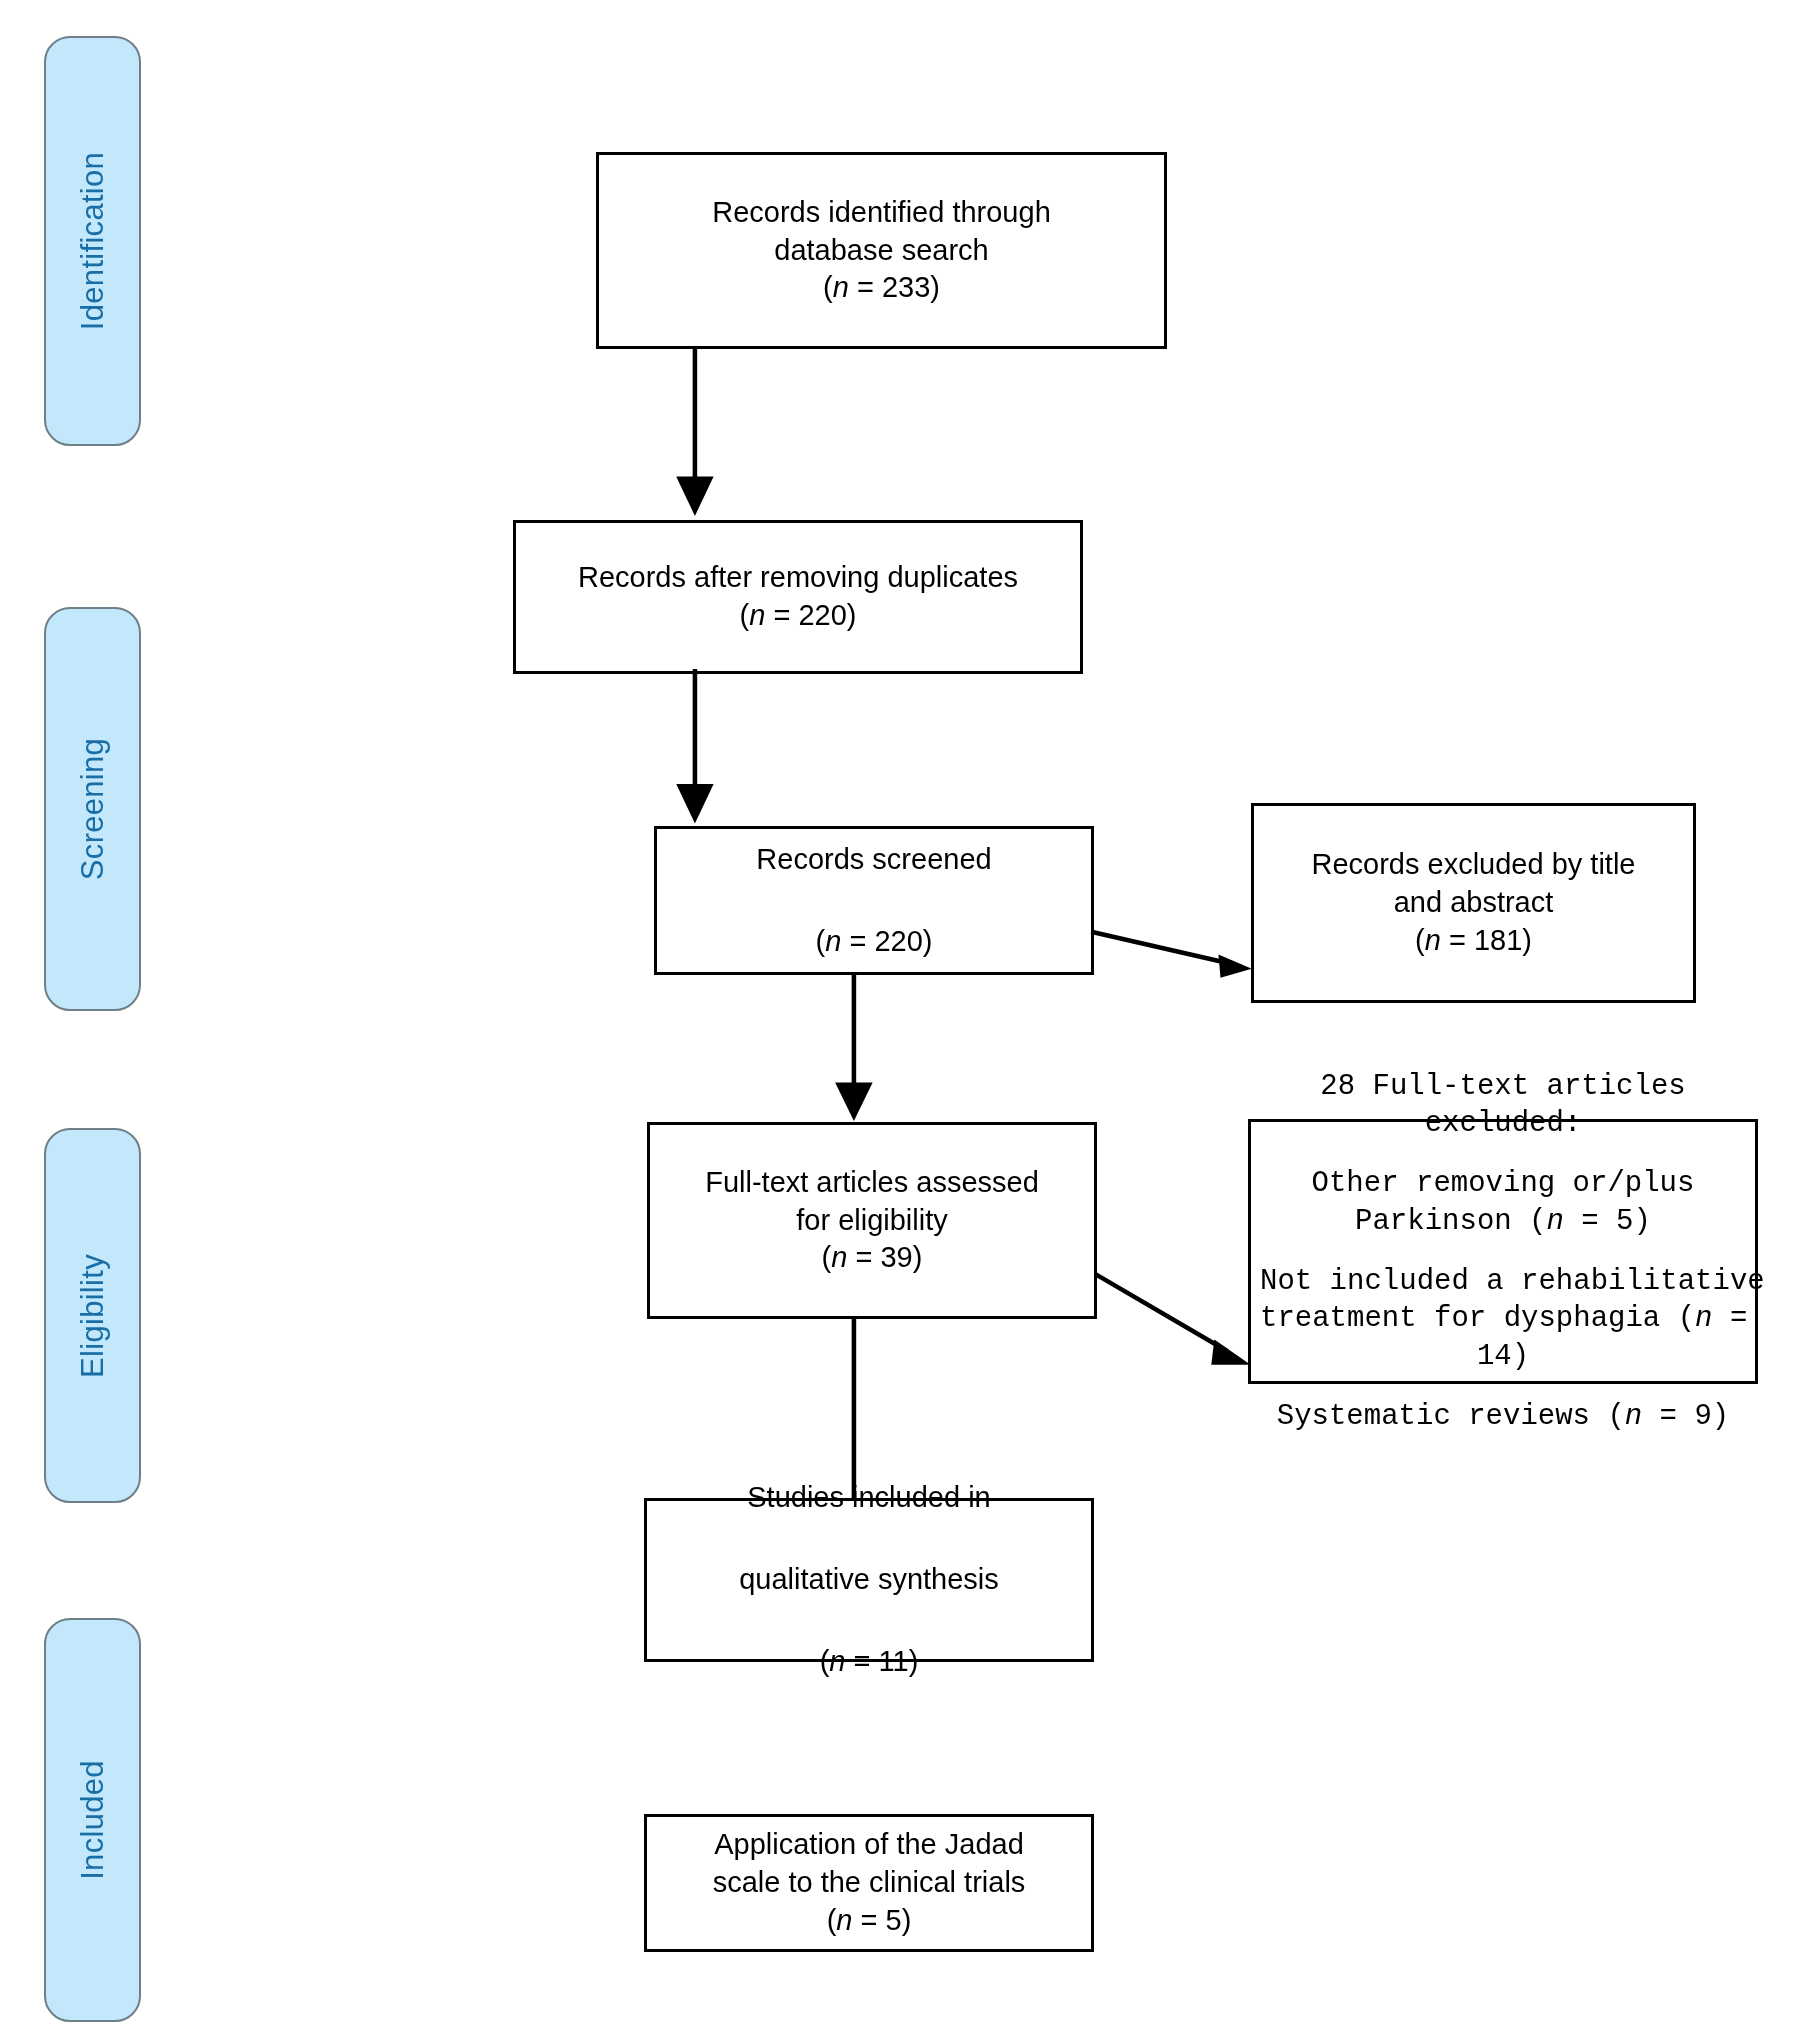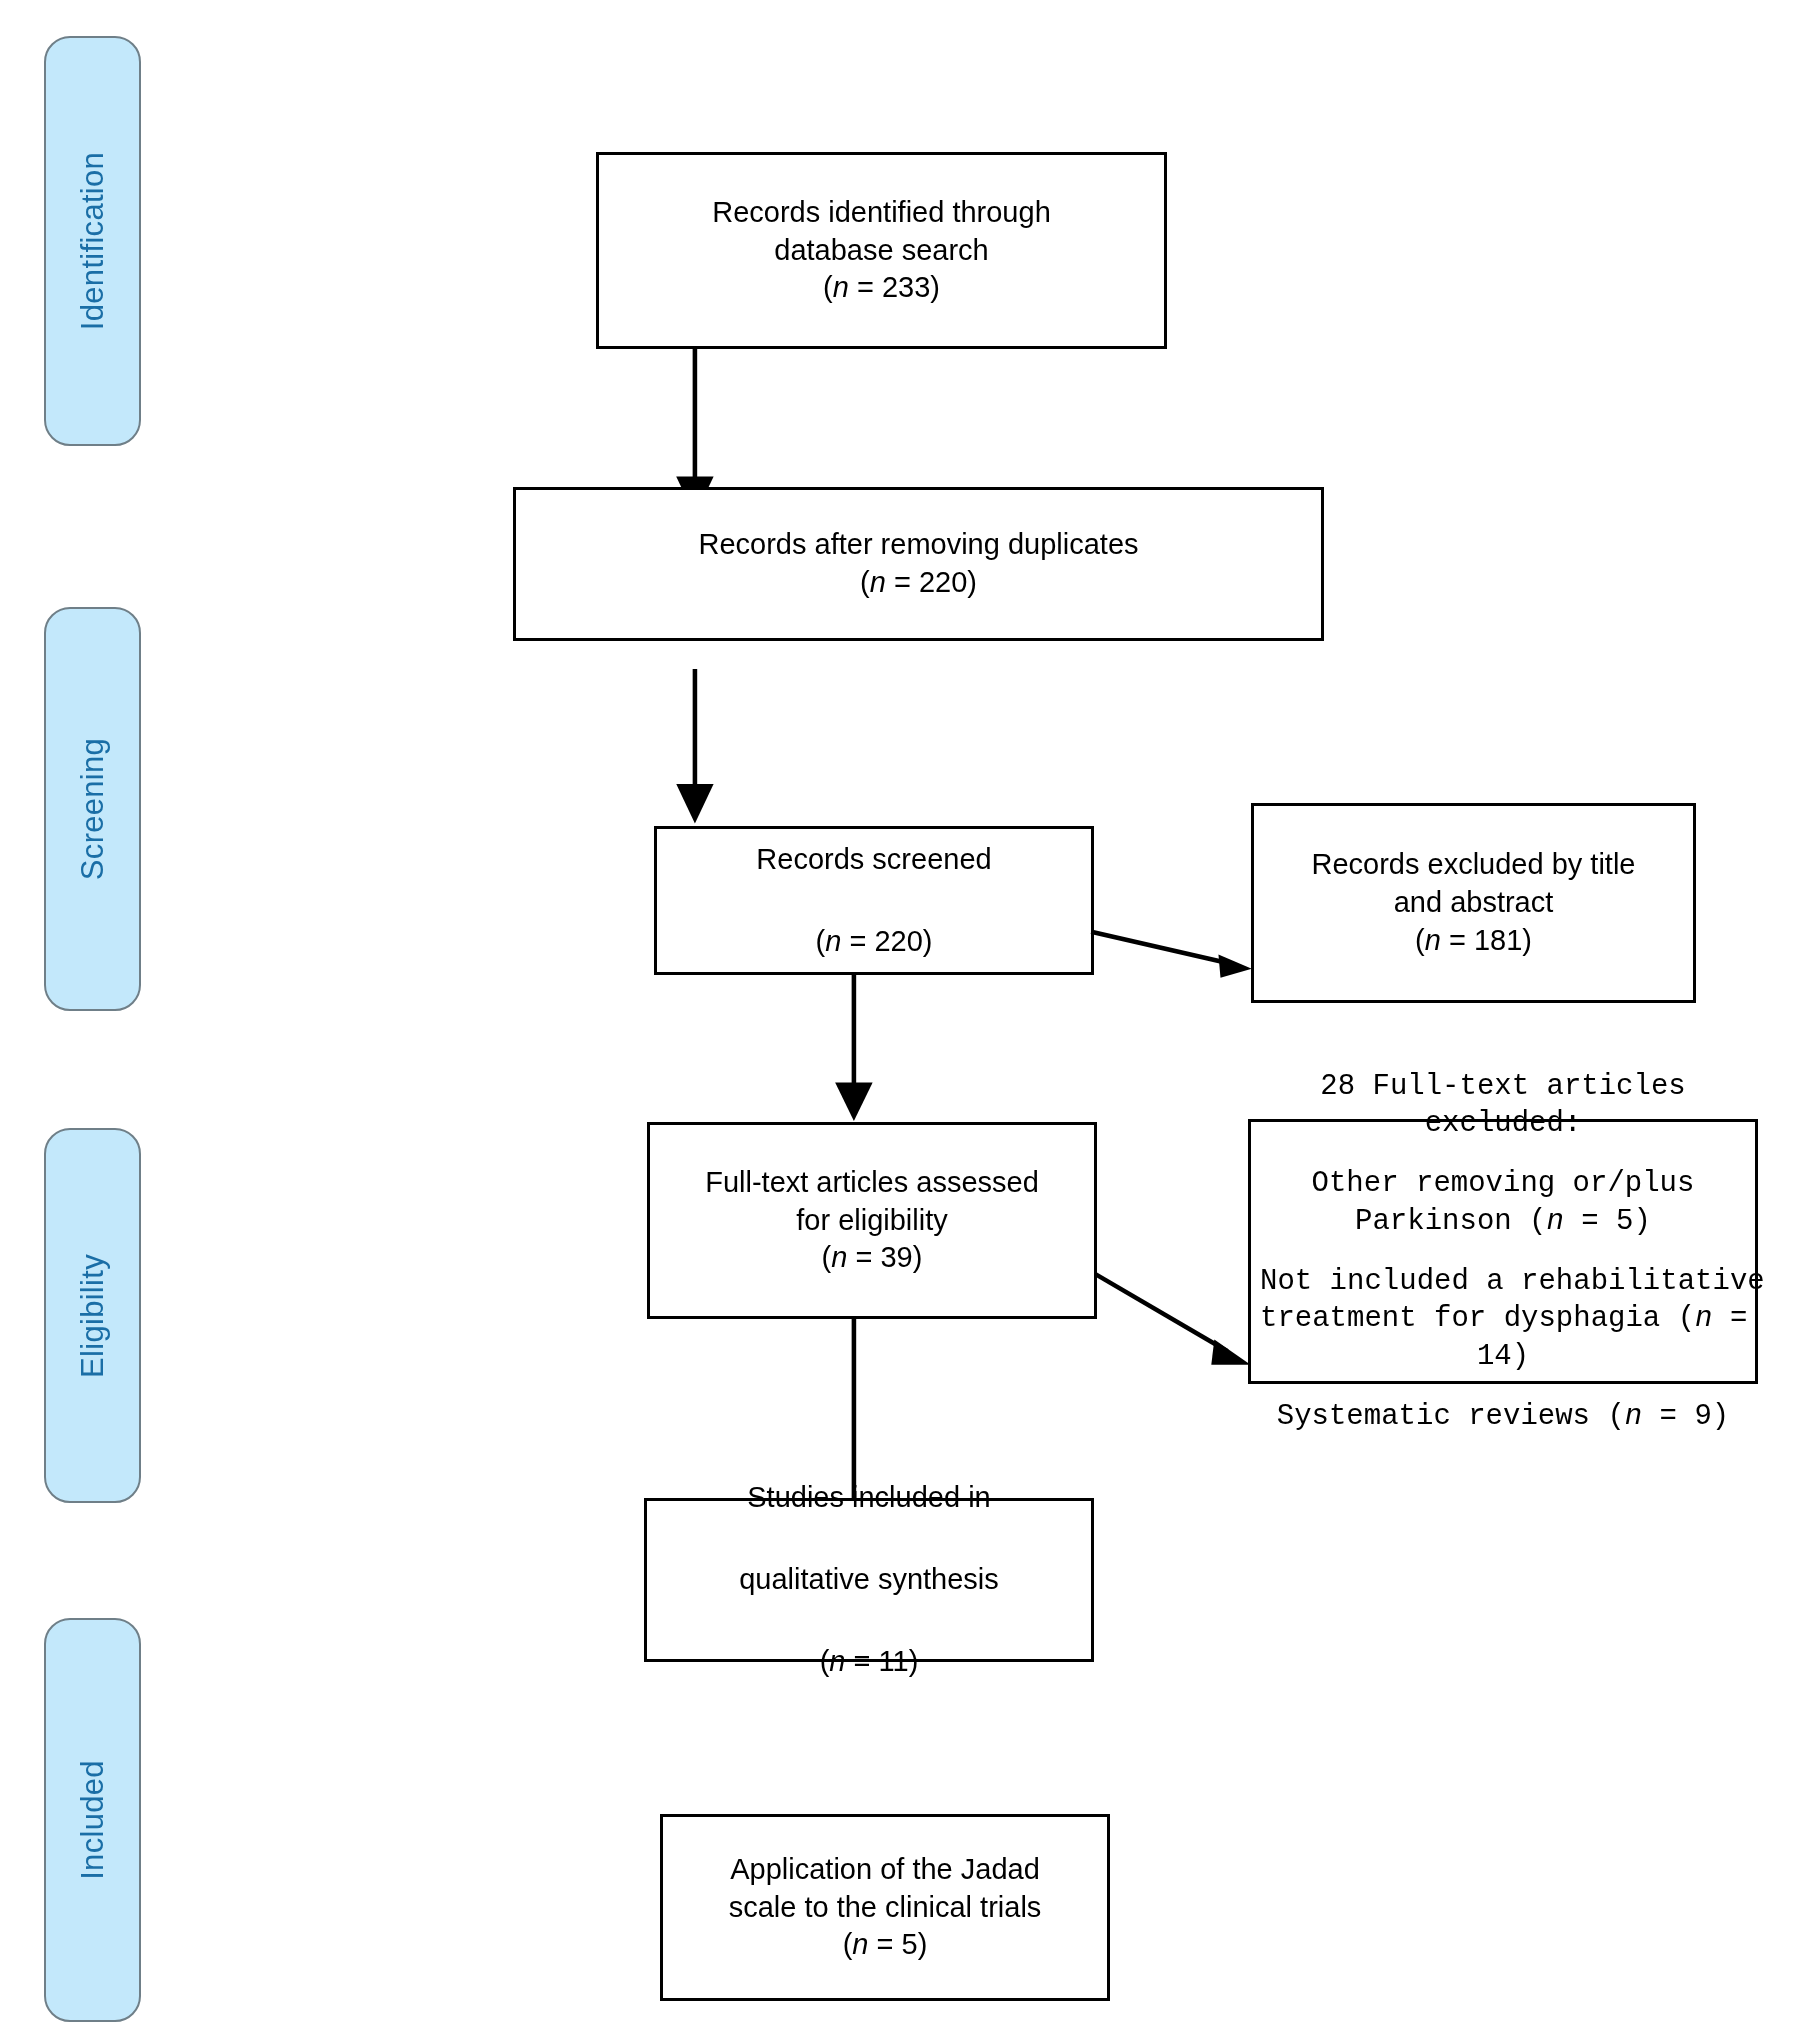--- a/index.html
+++ b/index.html
@@ -92,21 +92,21 @@
     <span class="ln">Records identified through</span>
     <span class="ln">database search</span>
     <span class="ln"><span>(</span><span class="ital">n</span><span> = 233)</span></span>
   </div>
 
   <svg class="conn" style="left:672px; top:349px; width:61px; height:172px;" viewBox="0 0 120 340" width="61" height="172">
     <line x1="45" y1="0" x2="45" y2="270"></line>
     <polygon points="45,330 8,252 82,252"></polygon>
   </svg>
 
-  <div class="flow-box" style="left:513px; top:487px; width:811px; height:154px;">
+  <div class="flow-box" style="left:513px; top:520px; width:570px; height:154px;">
     <span class="ln">Records after removing duplicates</span>
     <span class="ln"><span>(</span><span class="ital">n</span><span> = 220)</span></span>
   </div>
 
   <svg class="conn" style="left:672px; top:669px; width:61px; height:159px;" viewBox="0 0 120 315" width="61" height="159">
     <line x1="45" y1="0" x2="45" y2="248"></line>
     <polygon points="45,306 8,228 82,228"></polygon>
   </svg>
 
   <div class="flow-box" style="left:654px; top:826px; width:440px; height:149px;gap:44px;">
@@ -165,20 +165,20 @@
     <line x1="45" y1="0" x2="45" y2="455"></line>
     <polygon points="45,512 8,436 82,436"></polygon>
   </svg>
 
   <div class="flow-box" style="left:644px; top:1498px; width:450px; height:164px;gap:44px;">
     <span class="ln">Studies included in</span>
     <span class="ln">qualitative synthesis</span>
     <span class="ln"><span>(</span><span class="ital">n</span><span> = 11)</span></span>
   </div>
 
-  <div class="flow-box" style="left:660px; top:1814px; width:450px; height:187px;">
+  <div class="flow-box" style="left:644px; top:1814px; width:450px; height:138px;">
     <span class="ln">Application of the Jadad</span>
     <span class="ln">scale to the clinical trials</span>
     <span class="ln"><span>(</span><span class="ital">n</span><span> = 5)</span></span>
   </div>
 
 </div>
 
 
 </body></html>

